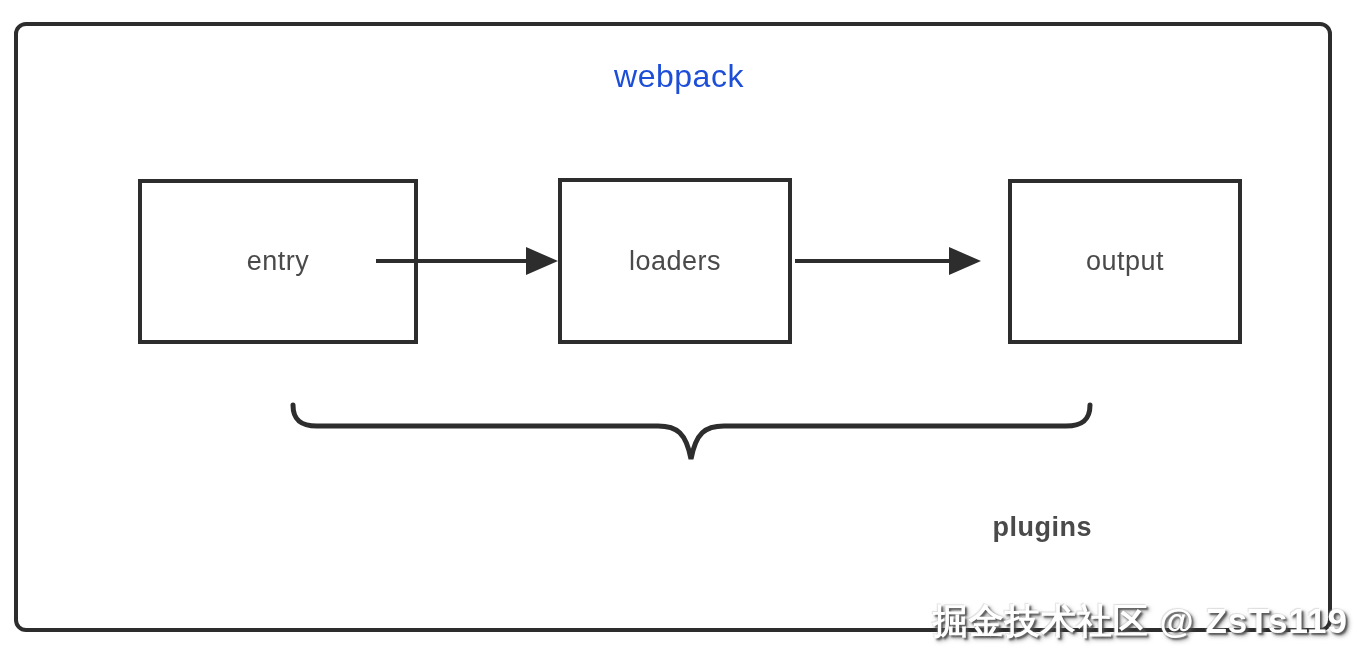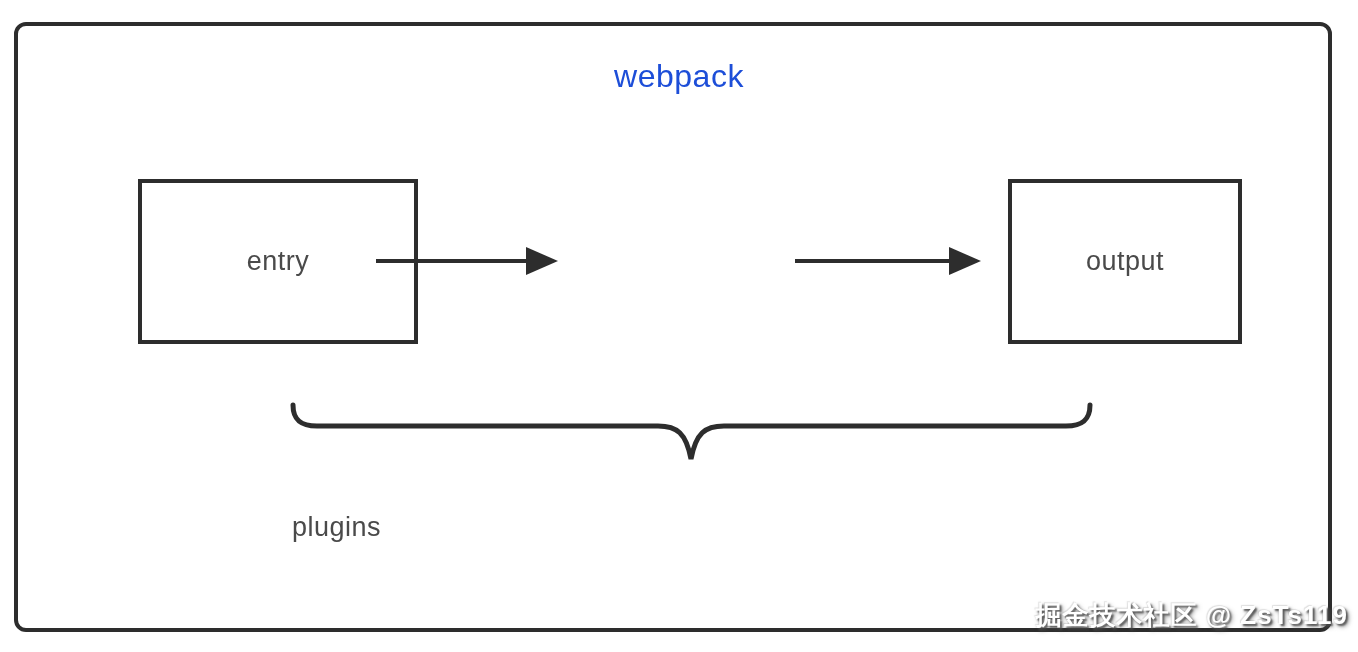--- a/index.html
+++ b/index.html
@@ -57,30 +57,31 @@
     top: 0;
     width: 1358px;
     height: 652px;
     pointer-events: none;
   }
   .plugins-label {
     position: absolute;
     left: 292px;
     top: 512px;
     width: 800px;
-    text-align: left;
+    text-align: right;
     font-size: 27px;
     color: #4a4a4a;
     letter-spacing: 0.5px;
+    font-weight: bold;
   }
   .watermark {
     position: absolute;
     right: 10px;
     top: 598px;
-    font-size: 26px;
+    font-size: 35px;
     font-weight: bold;
     color: #ffffff;
     letter-spacing: 1px;
     text-shadow:
       2px 2px 2px rgba(70, 70, 70, 0.85),
       3px 3px 4px rgba(90, 90, 90, 0.55),
       -1px -1px 1px rgba(170, 170, 170, 0.35);
     white-space: nowrap;
   }
 </style>
@@ -90,20 +91,23 @@
 <div class="canvas">
 
   <div class="outer-frame"></div>
 
   <div class="diagram-title">webpack</div>
 
   <div class="node node-entry">
     <span>entry</span>
   </div>
 
+  <div class="node node-loaders">
+    <span>loaders</span>
+  </div>
 
   <div class="node node-output">
     <span>output</span>
   </div>
 
   <svg class="overlay-svg" viewBox="0 0 1358 652" xmlns="http://www.w3.org/2000/svg">
 
     <g>
       <line x1="376" y1="261" x2="528" y2="261" stroke="#2d2d2d" stroke-width="4"></line>
       <polygon points="526,247 558,261 526,275" fill="#2d2d2d"></polygon>

